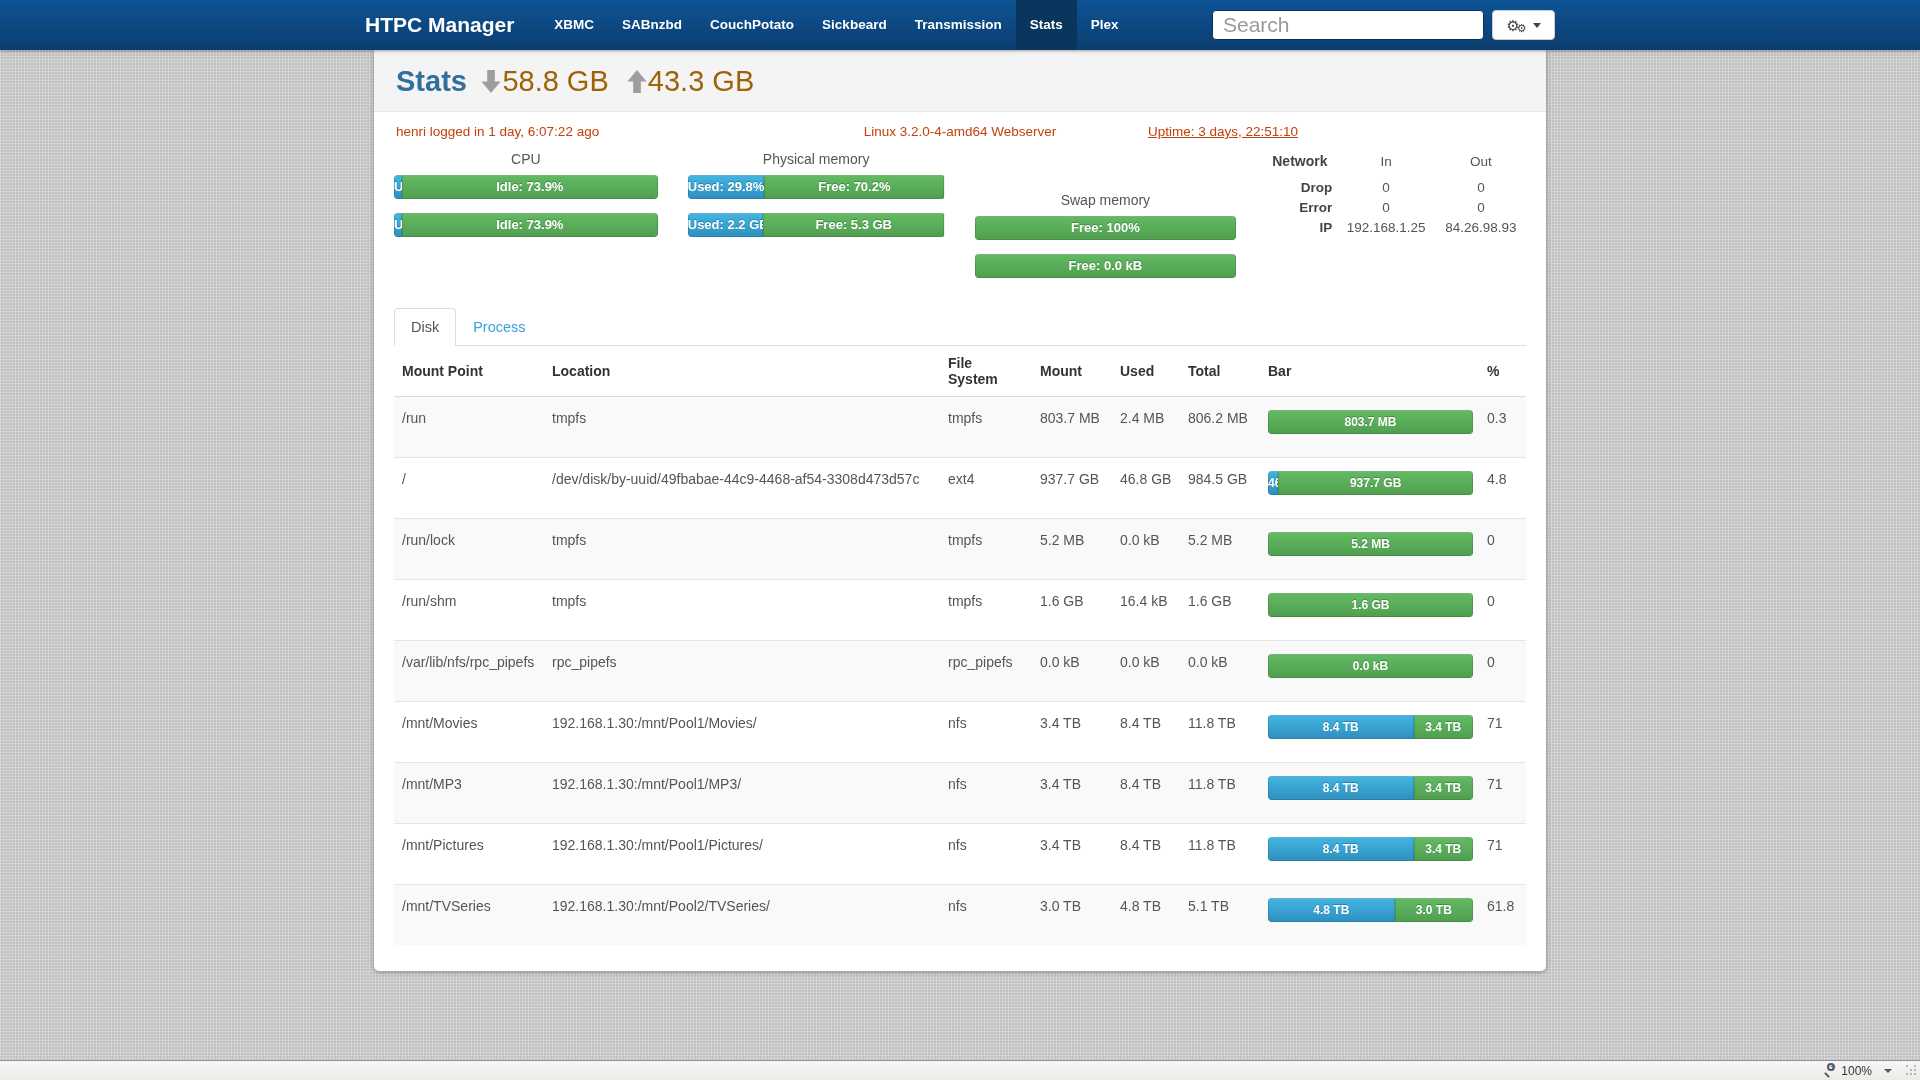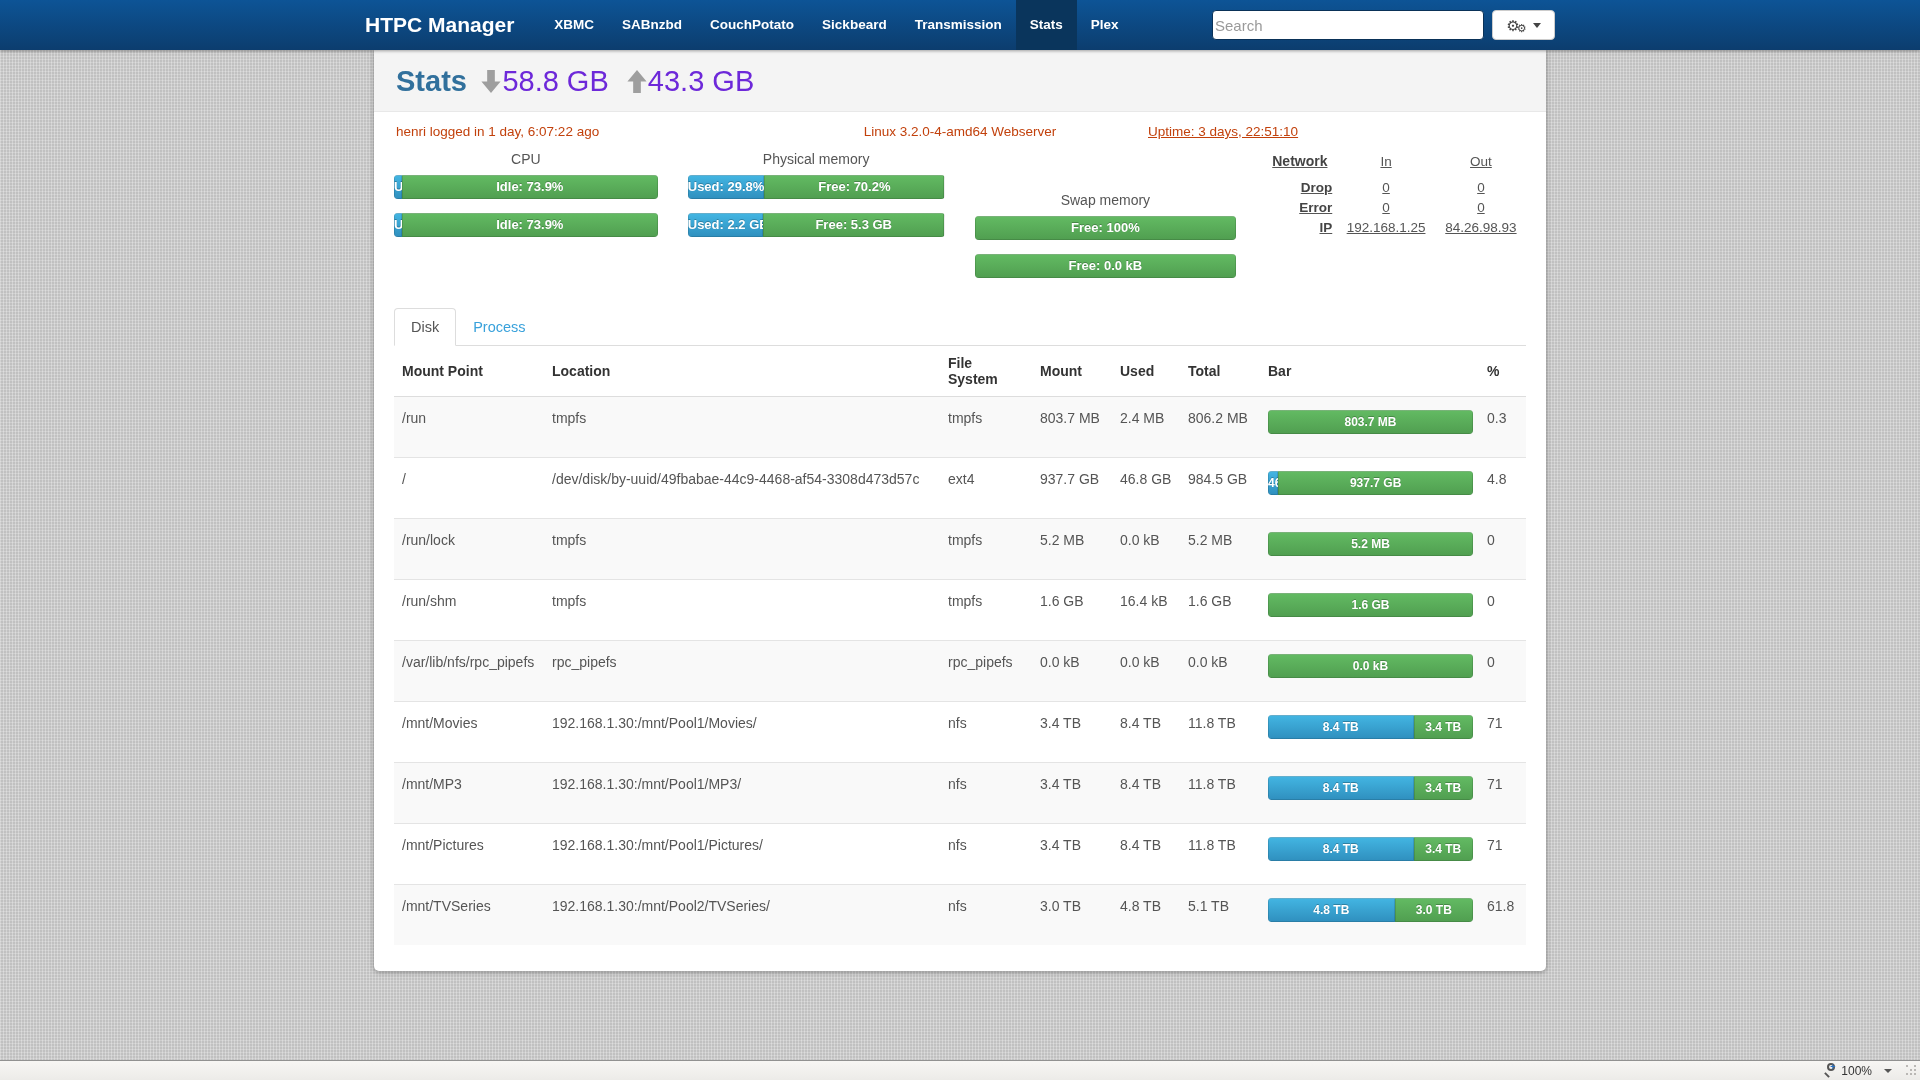--- a/index.html
+++ b/index.html
@@ -24,22 +24,22 @@
   .navbar-inner { width:1190px; margin:0 auto; display:flex; align-items:stretch; }
   .brand { color:#fff; font-size:21px; font-weight:bold; line-height:50px; padding-right:26px; cursor:pointer; }
   .nav-items { display:flex; list-style:none; align-items:flex-end; flex:1; }
   .nav-item {
     color:#fff; font-size:13.5px; font-weight:bold; line-height:50px;
     padding:0 14px; cursor:pointer; white-space:nowrap;
   }
   .nav-item.active { background:#0a355c; }
   .nav-search {
     width:272px; height:30px; margin-top:10px; margin-right:8px;
-    border:1px solid #0a3258; border-radius:4px; padding:0 2px;
-    font-size:15px; font-family:"Liberation Sans",sans-serif; color:#333; outline:none;
+    border:1px solid #0a3258; border-radius:4px; padding:0 10px;
+    font-size:21px; font-family:"Liberation Sans",sans-serif; color:#333; outline:none;
   }
   .nav-search::placeholder { color:#9a9a9a; }
   .gear-btn {
     width:63px; height:30px; margin-top:10px; background:#fff; border:1px solid #ccc;
     border-radius:4px; display:flex; align-items:center; justify-content:center; cursor:pointer;
   }
   .gear-glyph { color:#444; font-size:15px; line-height:1; }
   .gear-glyph.small { font-size:11px; margin-left:-3px; margin-top:6px; }
   .caret-down {
     width:0; height:0; margin-left:6px;
@@ -47,36 +47,36 @@
   }
 
   
   .panel {
     width:1172px; margin:0 auto; background:#fff;
     border-radius:0 0 5px 5px; box-shadow:0 1px 5px rgba(0,0,0,.35);
     padding-bottom:26px;
   }
   .page-header { background:#f4f4f4; border-bottom:1px solid #e8e8e8; padding:15px 22px 13px; }
   .page-title { font-size:29px; font-weight:bold; color:#31709c; display:inline; }
-  .bw-group { color:#6d28d9; font-size:29px; white-space:nowrap;margin-top:18px; }
+  .bw-group { color:#a16207; font-size:29px; white-space:nowrap;margin-top:18px; }
   .bw-arrow { display:inline-block; vertical-align:-2px; margin:0 1px 0 10px; }
   .bw-arrow svg { display:block; }
 
   .status-row { display:flex; padding:12px 22px 8px; font-size:13.5px; color:#c2410c; }
   .status-row > span { flex:1; }
   .status-os { text-align:center; }
   .status-uptime { text-align:left;text-decoration:underline; }
 
   
   .widgets { display:flex; padding:4px 20px 0; }
   .w-col { margin-right:30px; }
   .w-cpu  { width:264px; }
   .w-pm   { width:257px; }
   .w-swap { width:262px; margin-right:36px;margin-top:41px; }
-  .w-net  { width:254px; margin-right:0;text-decoration:underline; }
+  .w-net  { width:254px; margin-right:0; }
   .w-title { text-align:center; font-size:14px; color:#555; margin-bottom:8px; }
 
   .pbar {
     height:24px; border-radius:4px; overflow:hidden; display:flex; margin-bottom:14px;
     background:#f7f7f7; box-shadow:inset 0 1px 2px rgba(0,0,0,.15);
   }
   .seg {
     height:100%; overflow:hidden; white-space:nowrap; text-align:center;
     font-size:13px; font-weight:bold; color:#fff; line-height:24px;
     text-shadow:0 -1px 0 rgba(0,0,0,.25);

